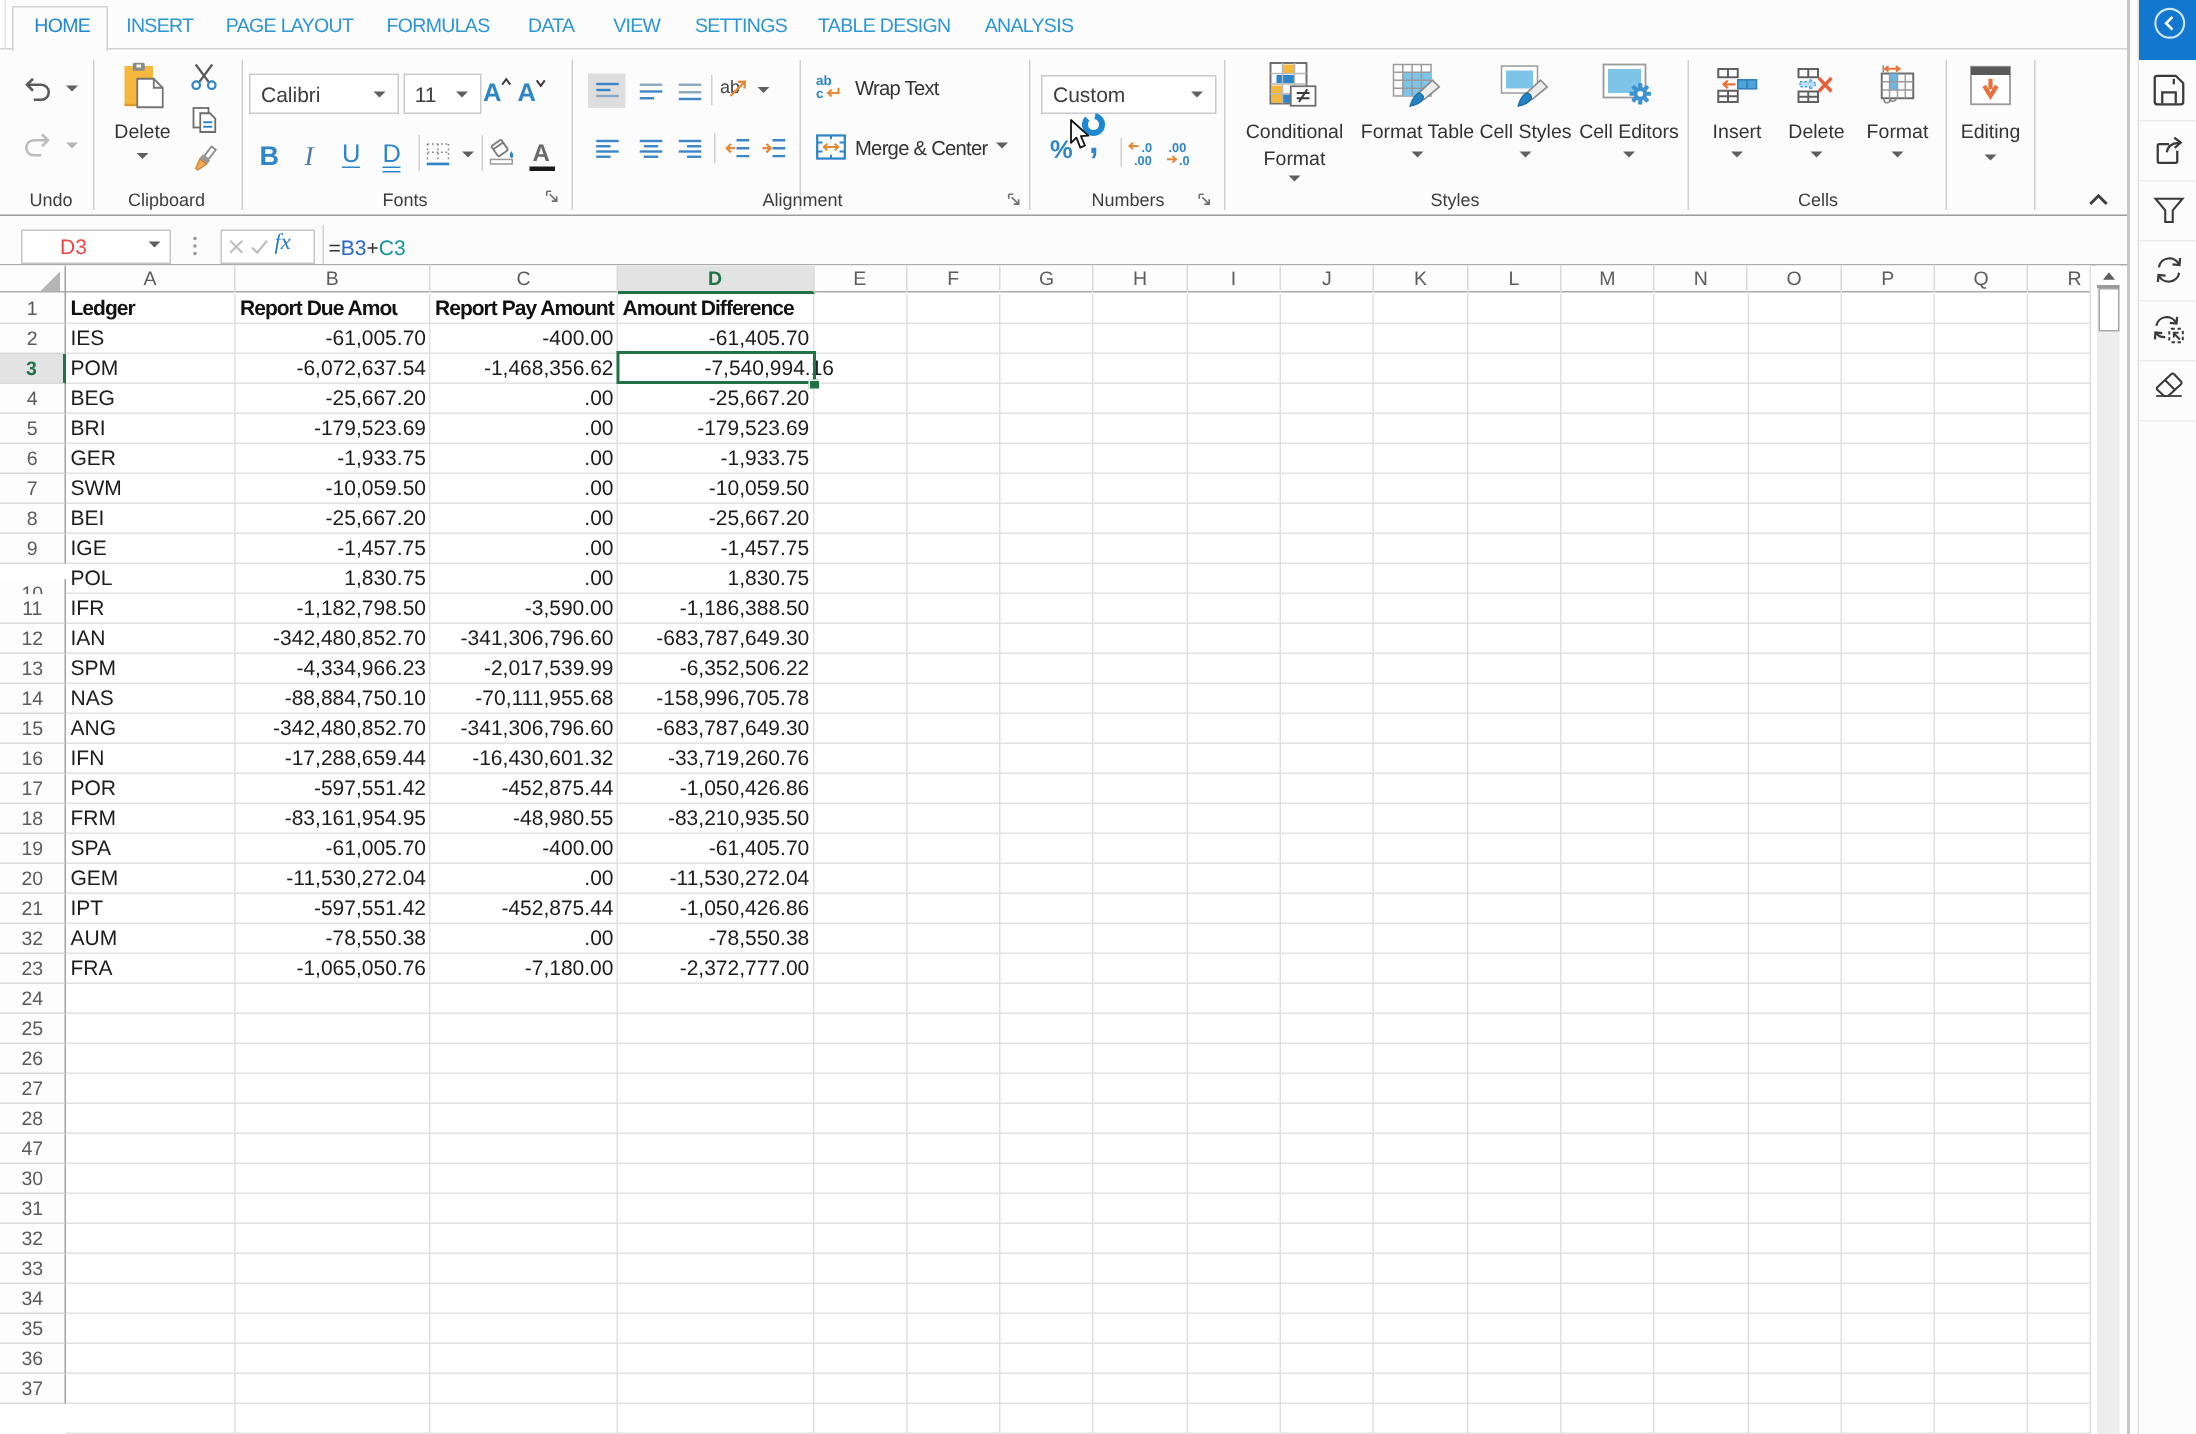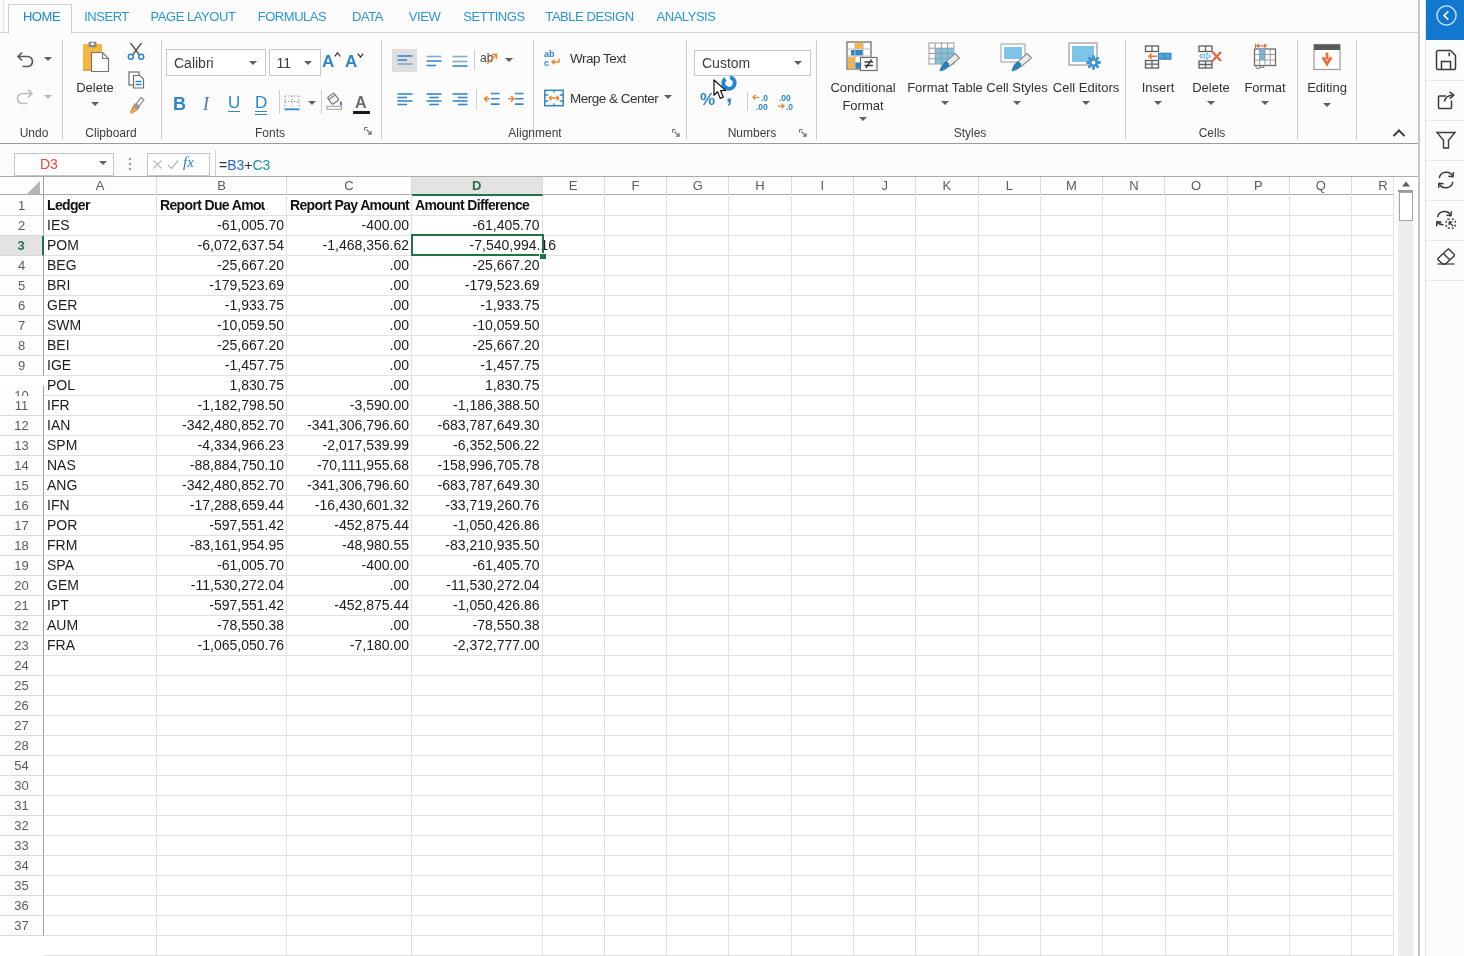--- a/index.html
+++ b/index.html
@@ -441,21 +441,21 @@
 <div class="rh" style="top:379px">19</div>
 <div class="rh" style="top:399px">20</div>
 <div class="rh" style="top:419px">21</div>
 <div class="rh" style="top:439px">32</div>
 <div class="rh" style="top:459px">23</div>
 <div class="rh" style="top:479px">24</div>
 <div class="rh" style="top:499px">25</div>
 <div class="rh" style="top:519px">26</div>
 <div class="rh" style="top:539px">27</div>
 <div class="rh" style="top:559px">28</div>
-<div class="rh" style="top:579px">54</div>
+<div class="rh" style="top:579px">47</div>
 <div class="rh" style="top:599px">30</div>
 <div class="rh" style="top:619px">31</div>
 <div class="rh" style="top:639px">32</div>
 <div class="rh" style="top:659px">33</div>
 <div class="rh" style="top:679px">34</div>
 <div class="rh" style="top:699px">35</div>
 <div class="rh" style="top:719px">36</div>
 <div class="rh" style="top:739px">37</div>
 <div class="rh" style="top:792px">38</div>
 <div class="cell bold" style="left:47px;top:19px;width:110px">Ledger</div>

